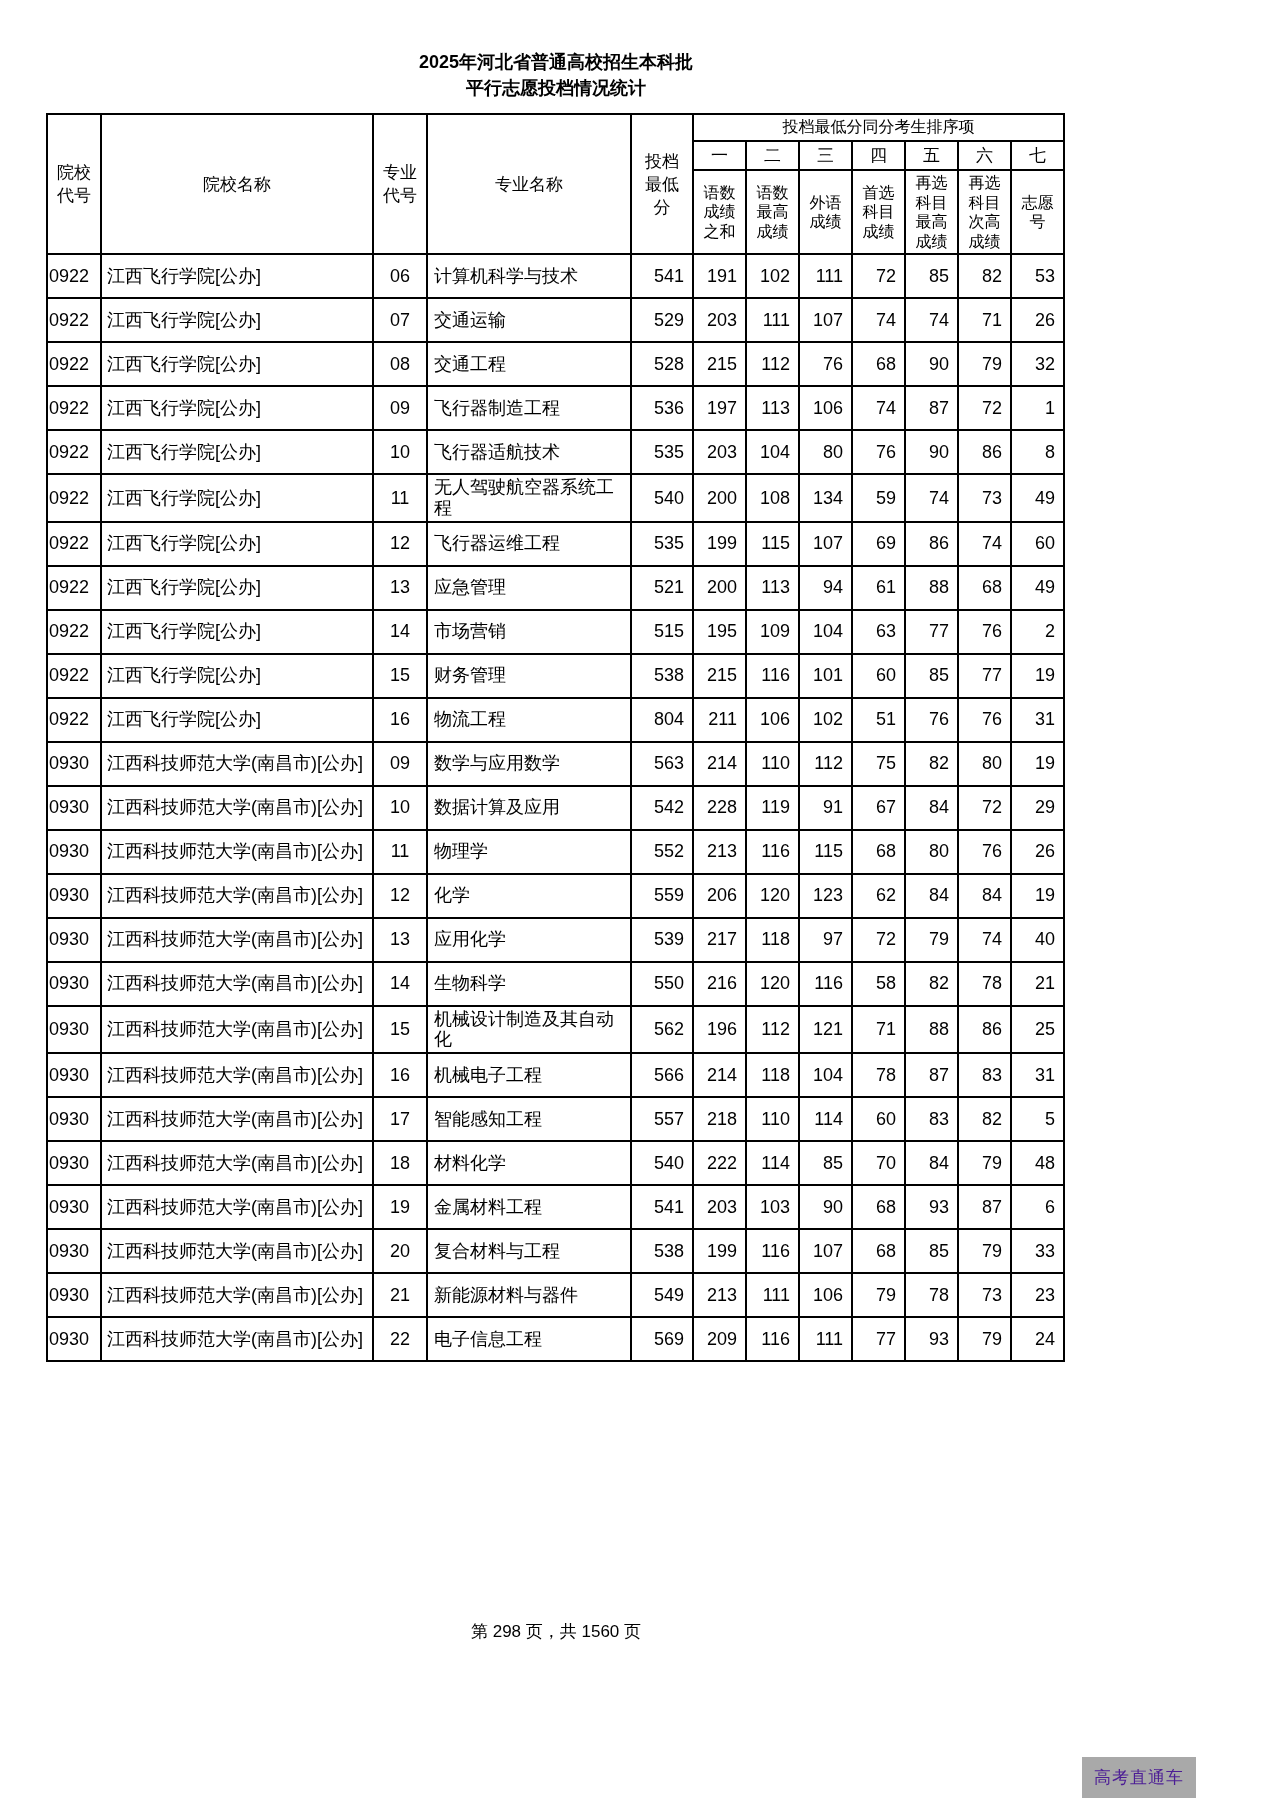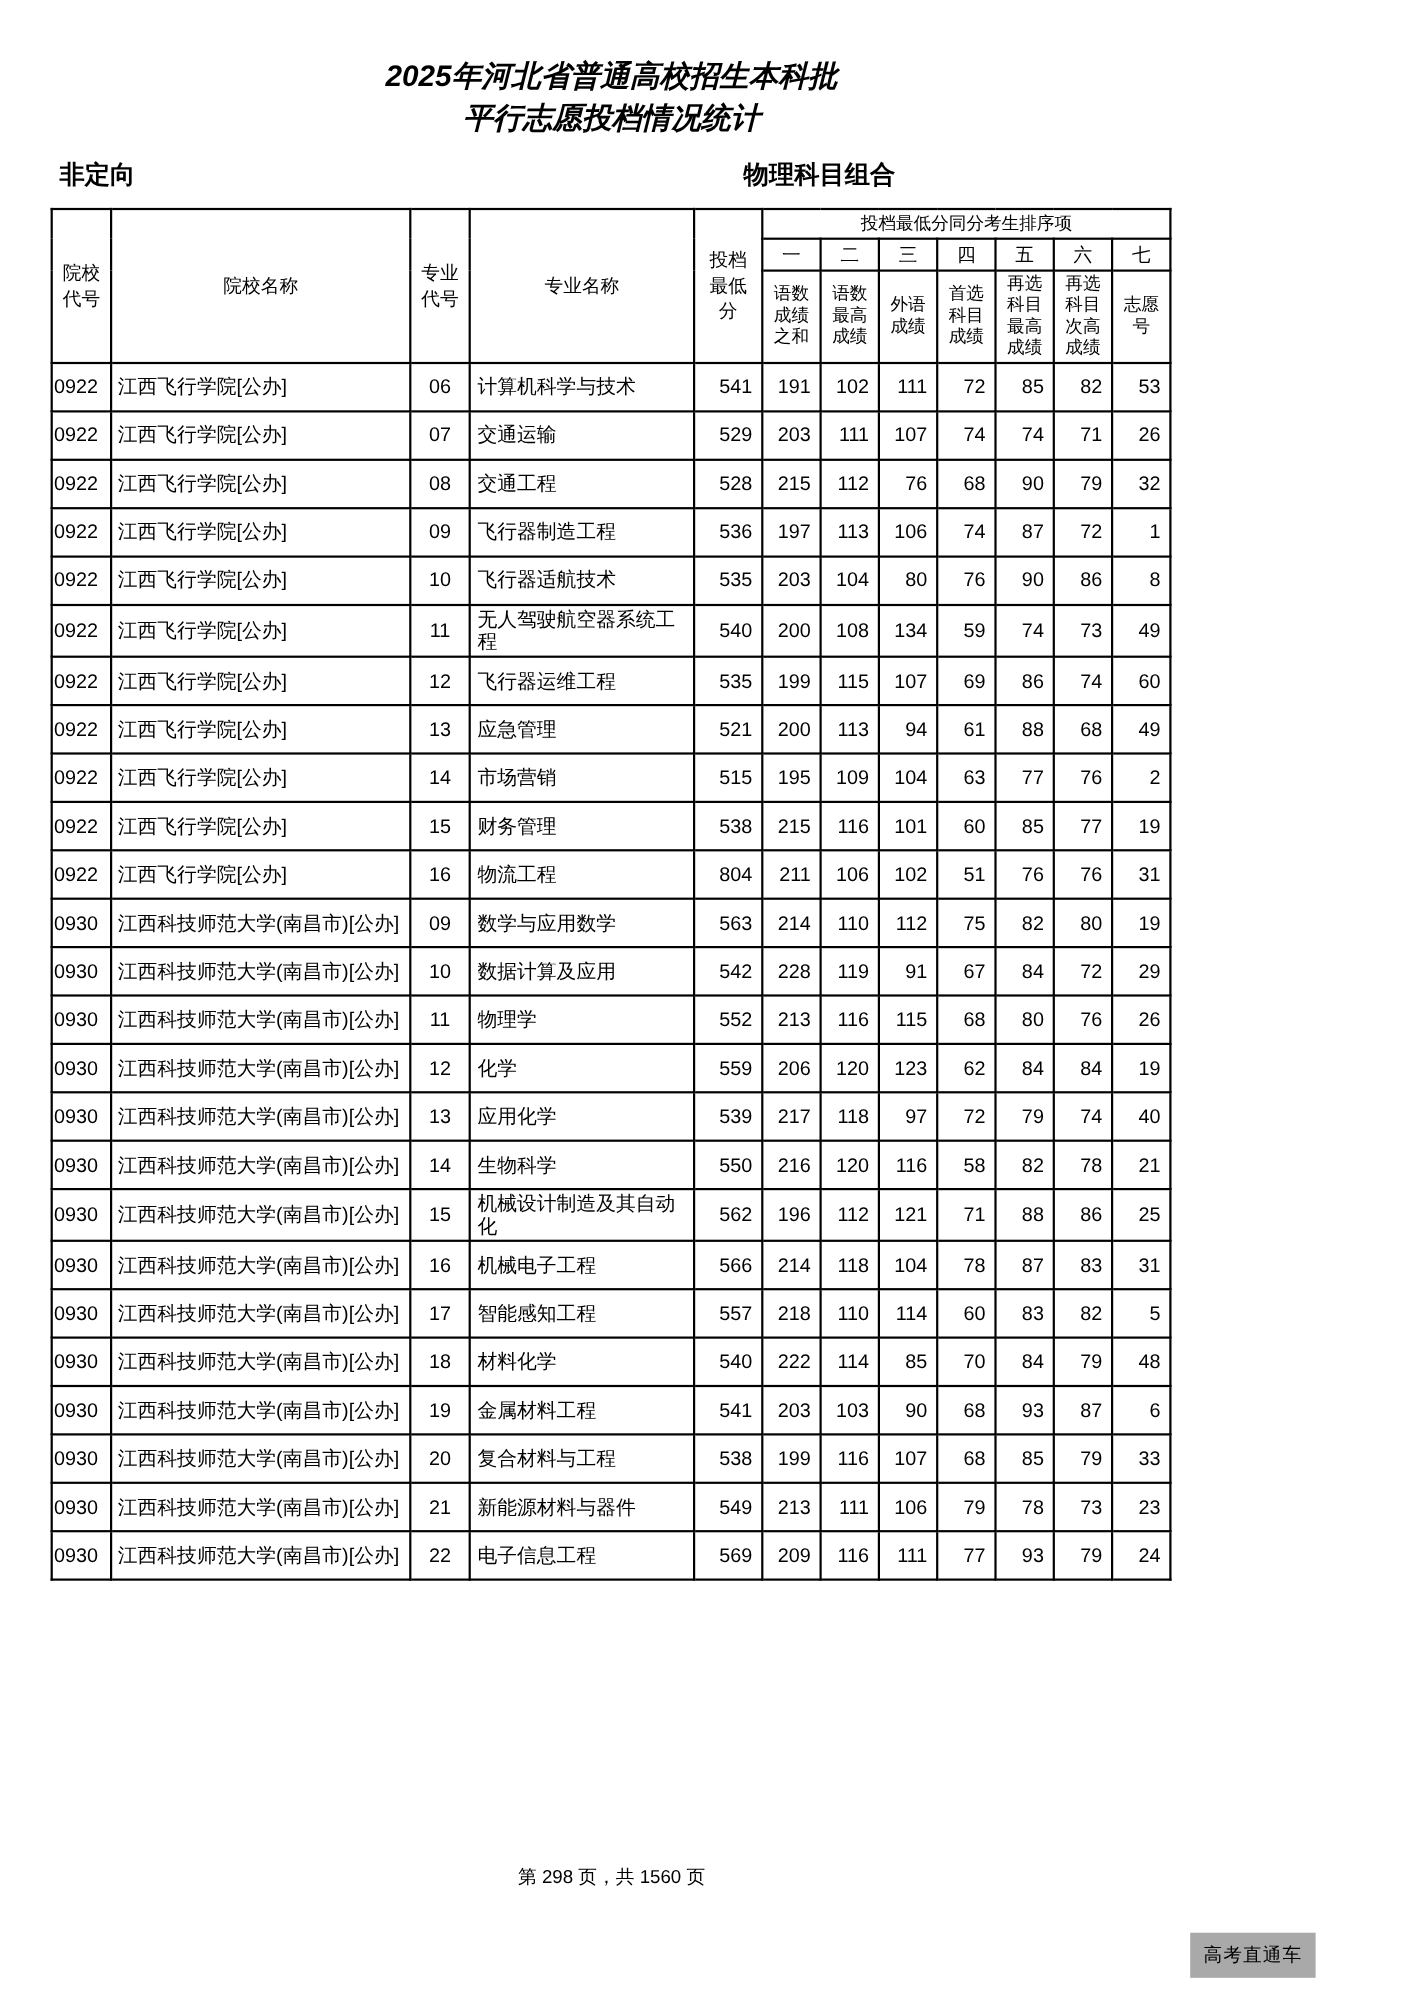--- a/index.html
+++ b/index.html
@@ -13,24 +13,23 @@
     position: relative;
     overflow: hidden;
   }
   .page {
     width: 1020px;
     margin-left: 46px;
     padding-top: 50px;
   }
   .title {
     text-align: center;
-    font-size: 27px;
+    font-size: 18px;
     font-weight: bold;
     line-height: 1.42;
-    font-style: italic;
   }
   .subheader {
     position: relative;
     margin-top: 16px;
     height: 34px;
     font-size: 23px;
     font-weight: bold;
   }
   .subheader .left-label { position: absolute; left: 8px; top: 0; }
   .subheader .right-label { position: absolute; left: 630px; top: 0; }
@@ -75,40 +74,36 @@
   .footer {
     text-align: center;
     margin-top: 258px;
     font-size: 17px;
   }
   .watermark {
     position: absolute;
     right: 84px;
     bottom: 12px;
     background: #a9a9a9;
-    color: #000000;
+    color: #4c1d95;
     font-size: 17px;
     padding: 9px 12px;
     letter-spacing: 1px;
   }
 </style>
 </head>
 <body>
 
 <div class="page">
 
   <div class="title">
     <div>2025年河北省普通高校招生本科批</div>
     <div>平行志愿投档情况统计</div>
   </div>
 
-  <div class="subheader">
-    <span class="left-label">非定向</span>
-    <span class="right-label">物理科目组合</span>
-  </div>
 
   <table class="grid">
     <colgroup>
       <col style="width:54px">
       <col style="width:272px">
       <col style="width:54px">
       <col style="width:204px">
       <col style="width:62px">
       <col style="width:53px">
       <col style="width:53px">

